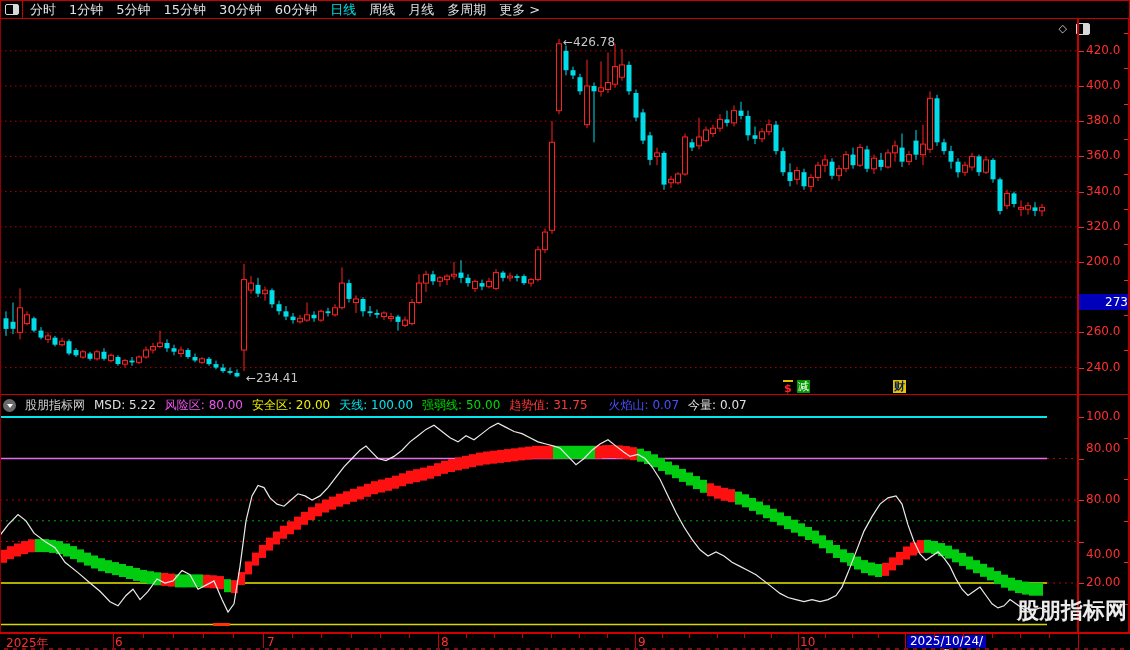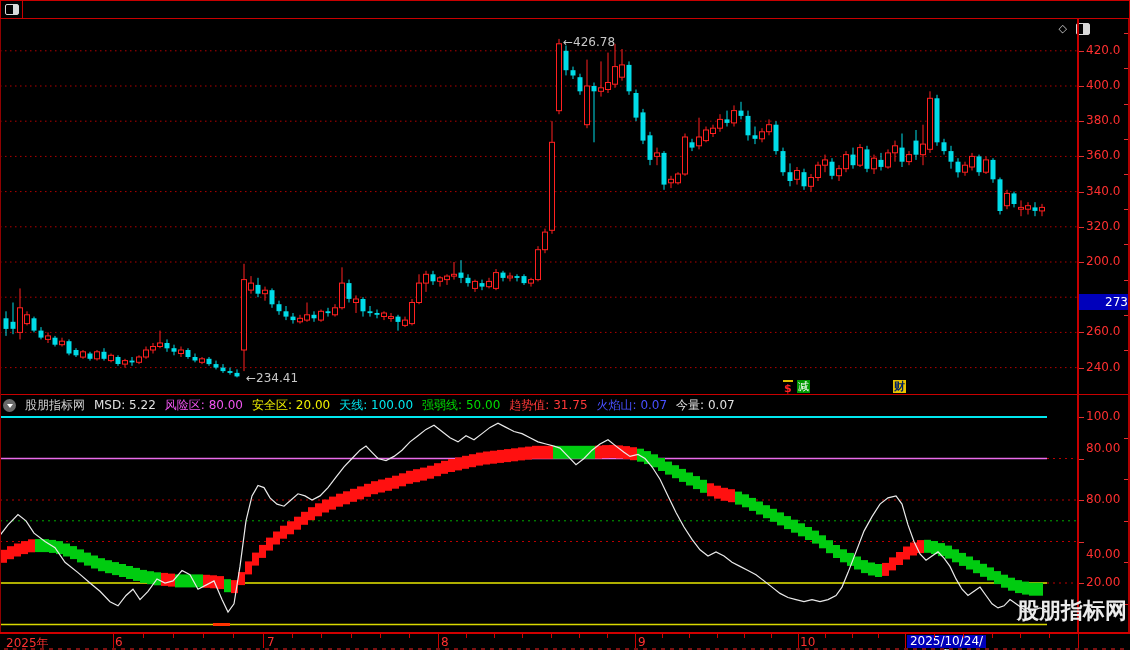--- a/index.html
+++ b/index.html
@@ -66,20 +66,33 @@
   #wm2{position:absolute;right:0px;top:623px;color:#ececec;font-size:21px;font-weight:bold;z-index:30;}
 </style>
 </head>
 <body>
 
 <div id="app">
 
   <div id="toolbar">
     <span class="win-ico"></span>
     <span class="tb-sep"></span>
+    <div id="tb-left">
+        <span class="tb-item">分时</span>
+        <span class="tb-item">1分钟</span>
+        <span class="tb-item">5分钟</span>
+        <span class="tb-item">15分钟</span>
+        <span class="tb-item">30分钟</span>
+        <span class="tb-item">60分钟</span>
+        <span class="tb-item active">日线</span>
+        <span class="tb-item">周线</span>
+        <span class="tb-item">月线</span>
+        <span class="tb-item">多周期</span>
+        <span class="tb-item">更多 &gt;</span>
+      </div>
   </div>
 
   <div id="title-icons">
     <span class="diamond">◇</span>
     <span class="pane-ico"></span>
   </div>
 
   <svg id="price-svg" width="1078" height="359">
       <g>
         <line x1="0" y1="14.8" x2="1078" y2="14.8" stroke="#b40000" stroke-width="1" stroke-dasharray="1.5 3.5"></line>
@@ -408,21 +421,21 @@
 
   <div id="ind-header">
     <span class="chev-circle" style="margin-left:0;"></span>
   <span class="ind-field" style="color: rgb(208, 208, 208);">股朋指标网</span>
       <span class="ind-field" style="color: rgb(224, 224, 224);">MSD: 5.22</span>
       <span class="ind-field" style="color: rgb(240, 85, 240);">风险区: 80.00</span>
       <span class="ind-field" style="color: rgb(240, 240, 0);">安全区: 20.00</span>
       <span class="ind-field" style="color: rgb(0, 232, 240);">天线: 100.00</span>
       <span class="ind-field" style="color: rgb(0, 221, 0);">强弱线: 50.00</span>
       <span class="ind-field" style="color: rgb(255, 56, 56);">趋势值: 31.75</span>
-      <span class="ind-field" style="color: rgb(72, 80, 255);">火焰山: 0.07</span>
+      <span class="ind-field" style="color: rgb(72, 80, 255); margin-left: 12px;">火焰山: 0.07</span>
       <span class="ind-field" style="color: rgb(224, 224, 224);">今量: 0.07</span>
     </div>
 
   <svg id="ind-svg" width="1078" height="217">
       <line x1="0" y1="2.0" x2="1047" y2="2.0" stroke="#00e8f0" stroke-width="2"></line>
       <line x1="0" y1="43.5" x2="1047" y2="43.5" stroke="#ea6cea" stroke-width="1.5"></line>
       <line x1="1047" y1="43.5" x2="1078" y2="43.5" stroke="#bb0000" stroke-width="1" stroke-dasharray="2 4"></line>
       <line x1="0" y1="85.0" x2="1078" y2="85.0" stroke="#bb0000" stroke-width="1" stroke-dasharray="2 4"></line>
       <line x1="0" y1="105.8" x2="1078" y2="105.8" stroke="#00aa00" stroke-width="1" stroke-dasharray="2 4"></line>
       <line x1="0" y1="126.5" x2="1078" y2="126.5" stroke="#bb0000" stroke-width="1" stroke-dasharray="2 4"></line>

